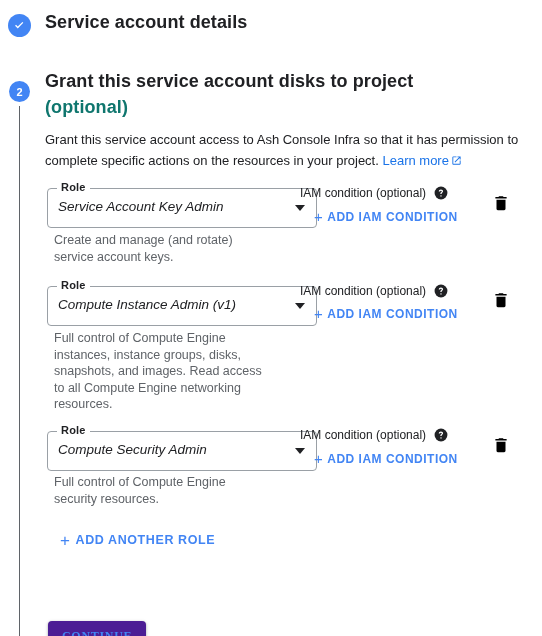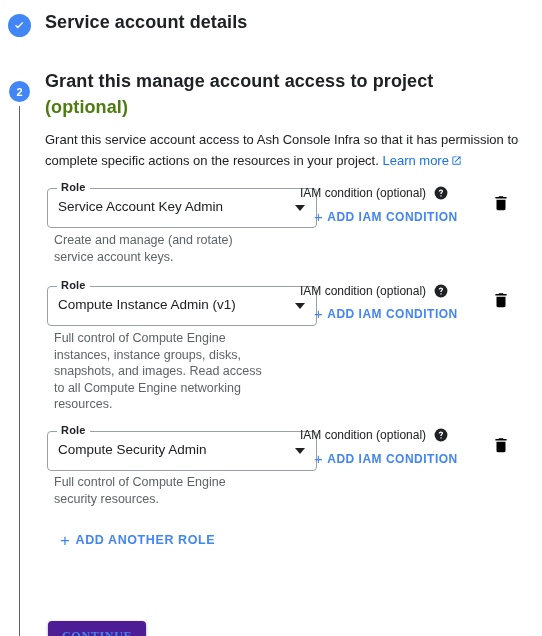--- a/index.html
+++ b/index.html
@@ -76,21 +76,21 @@
     position: absolute;
     left: 45px; top: 68px;
     font-size: 18px;
     font-weight: bold;
     letter-spacing: 0.1px;
     color: #202124;
     line-height: 26px;
   }
   .step2-title .optional {
     display: block;
-    color: #4d7c0f;
+    color: #0f766e;
   }
   .intro {
     position: absolute;
     left: 45px; top: 129px;
     width: 485px;
     font-size: 13px;
     line-height: 21px;
     color: #202124;
   }
   .link {
@@ -133,20 +133,21 @@
   }
   .select-value {
     position: absolute;
     left: 11px;
     top: 11px;
     right: 34px;
     font-size: 13.5px;
     color: #202124;
     white-space: nowrap;
     overflow: hidden;
+    font-style: italic;
   }
   .caret {
     position: absolute;
     right: 12px;
     top: 17px;
     width: 0; height: 0;
     border-left: 5px solid transparent;
     border-right: 5px solid transparent;
     border-top: 6px solid #202124;
   }
@@ -243,21 +244,21 @@
   </div>
 
   <div class="step-num">2</div>
 </div>
 
 <div class="content">
 
   <div class="step1-title">Service account details</div>
 
   <div class="step2-title">
-    <span>Grant this manage account access to project</span>
+    <span>Grant this service account disks to project</span>
     <span class="optional">(optional)</span>
   </div>
 
   <div class="intro">
     <span>Grant this service account access to Ash Console Infra so that it has permission to complete specific actions on the resources in your project. </span><a class="link">Learn more</a><span class="ext-icon"><svg width="11" height="11" viewBox="0 0 24 24" aria-hidden="true">
           <path d="M19 19H5V5h7V3H5a2 2 0 0 0-2 2v14a2 2 0 0 0 2 2h14c1.1 0 2-.9 2-2v-7h-2v7zM14 3v2h3.6l-9.8 9.8 1.4 1.4L19 6.4V10h2V3h-7z" fill="#1a73e8"></path>
         </svg></span>
   </div>
 
   <div class="role-row" style="top:0">

